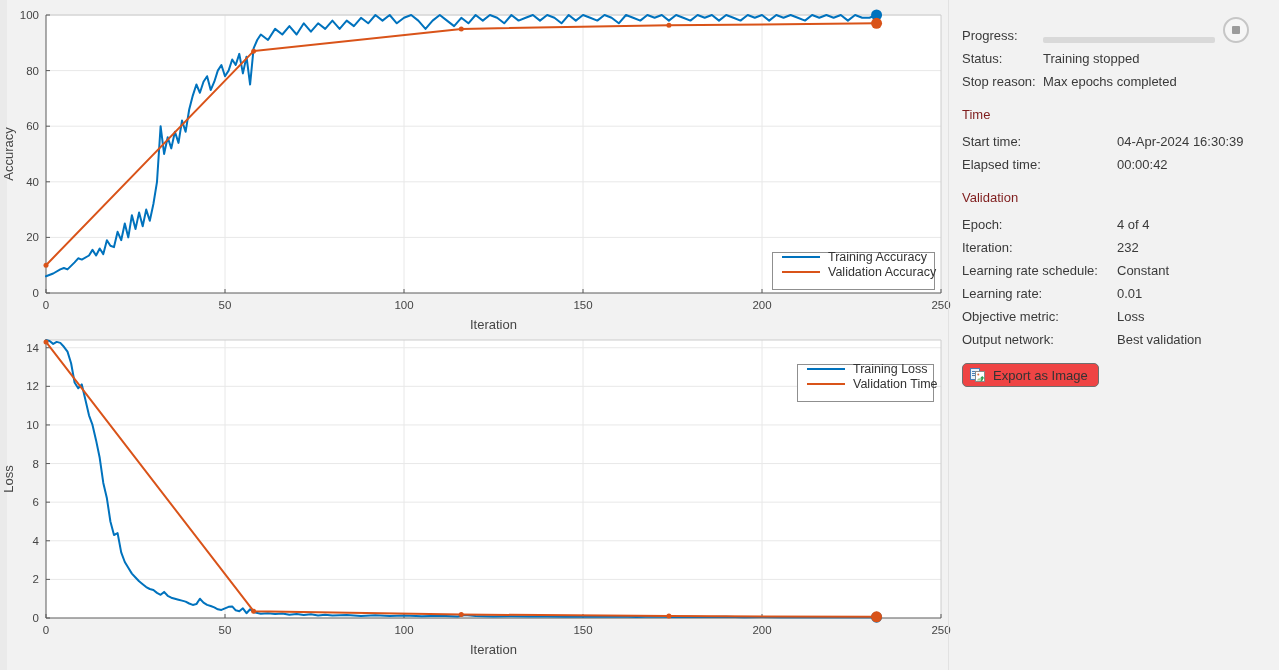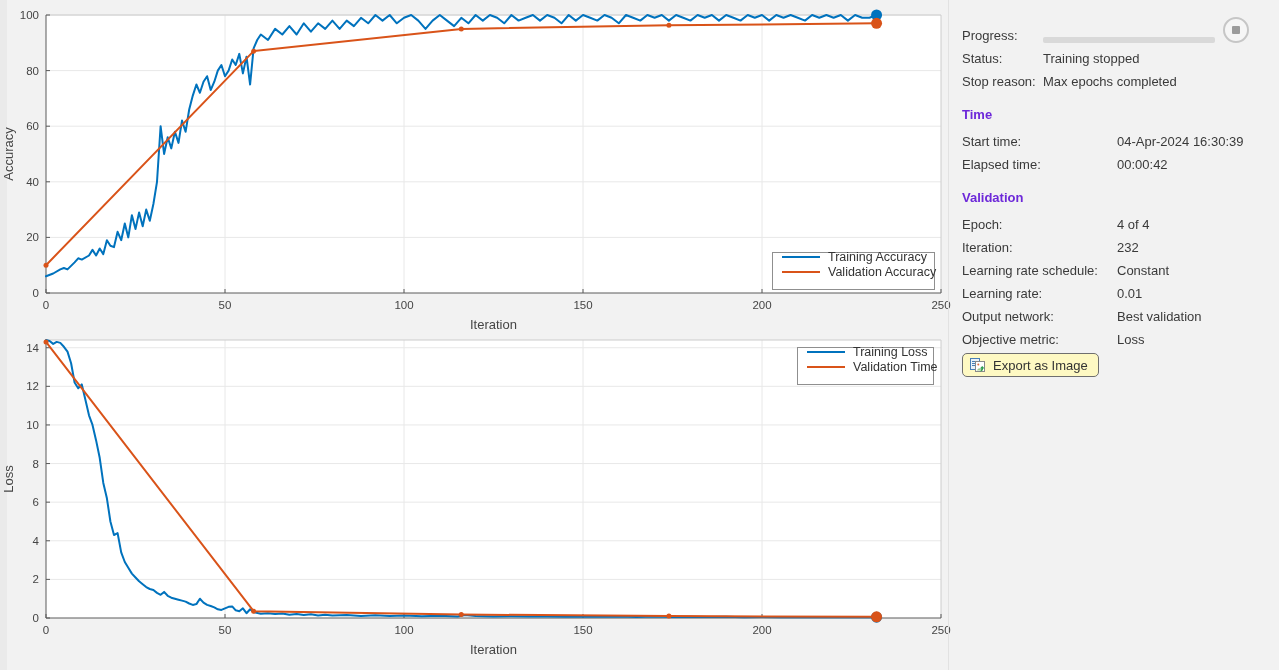--- a/index.html
+++ b/index.html
@@ -11,44 +11,44 @@
   .left-gutter{position:absolute;left:0;top:0;width:7px;height:670px;background:#eaeaea}
   .charts{position:absolute;left:0;top:0;width:960px;height:670px}
   .charts svg{position:absolute;left:0;display:block}
   #accSvg{top:0}
   #lossSvg{top:335px}
   .legend{
     position:absolute;background:#fff;border:1px solid #8f8f8f;box-sizing:border-box;
     display:flex;flex-direction:column;justify-content:center;padding:2px 6px 15px 9px;gap:1px;
   }
   #accLegend{left:772px;top:252px;width:163px;height:38px}
-  #lossLegend{left:797px;top:347px;width:137px;height:38px}
+  #lossLegend{left:797px;top:364px;width:137px;height:38px}
   .lg-row{display:flex;align-items:center;height:16px}
   .lg-line{width:38px;height:2.5px;margin-right:8px;flex:none}
   .lg-label{font-size:12.5px;color:#333;white-space:nowrap}
   .vline{position:absolute;left:948px;top:0;width:1px;height:670px;background:#e2e2e2}
   .panel{position:absolute;left:962px;top:18px;width:306px}
   .p-progress{display:flex;align-items:flex-end;height:25px}
   .p-progress .p-label{width:81px;flex:none}
   .bar-track{width:172px;height:6px;border-radius:2px;background:#d9d9d9;overflow:hidden;flex:none}
   .bar-fill{height:100%}
   .stop-btn{
     width:26px;height:26px;border-radius:50%;border:2px solid #c6c6c6;background:#f6f6f6;
     margin-left:8px;display:flex;align-items:center;justify-content:center;cursor:pointer;
     box-sizing:border-box;padding:0;flex:none;
   }
   .stop-sq{width:8px;height:8px;background:#9c9c9c;border-radius:1px}
   .p-row{display:flex;align-items:flex-end;height:23px}
   .p-label{width:81px;flex:none}
   .p-label.wide{width:155px}
   .p-value{white-space:nowrap}
-  .p-header{font-weight:bold;color:#6d28d9;margin-top:14px;height:23px;display:flex;align-items:center}
+  .p-header{font-weight:normal;color:#7f1d1d;margin-top:14px;height:23px;display:flex;align-items:center}
   .export-btn{
-    margin-top:6px;display:inline-flex;align-items:center;gap:7px;height:24px;
-    padding:0 10px 0 6px;border:1px solid #6f6f6f;border-radius:5px;background:#fef9c3;
+    margin-top:16px;display:inline-flex;align-items:center;gap:7px;height:24px;
+    padding:0 10px 0 6px;border:1px solid #6f6f6f;border-radius:5px;background:#ef4444;
     font-family:"Liberation Sans",sans-serif;font-size:13px;color:#333;cursor:pointer;
   }
 </style>
 </head>
 <body>
 
 <div class="left-gutter"></div>
 
 <div class="charts">
   <svg id="accSvg" width="960" height="335" viewBox="0 0 960 335">
@@ -222,26 +222,26 @@
       </div>
       <div class="p-row">
         <span class="p-label wide">Learning rate schedule:</span>
         <span class="p-value">Constant</span>
       </div>
       <div class="p-row">
         <span class="p-label wide">Learning rate:</span>
         <span class="p-value">0.01</span>
       </div>
       <div class="p-row">
+        <span class="p-label wide">Objective metric:</span>
+        <span class="p-value">Loss</span>
+      </div>
+      <div class="p-row">
         <span class="p-label wide">Output network:</span>
         <span class="p-value">Best validation</span>
-      </div>
-      <div class="p-row">
-        <span class="p-label wide">Objective metric:</span>
-        <span class="p-value">Loss</span>
       </div>
     </div>
   <button class="export-btn">
     <svg width="17" height="16" viewBox="0 0 17 16" aria-hidden="true">
       <rect x="1.5" y="1.5" width="9" height="11" fill="#eaf2f8" stroke="#4a7fb5"></rect>
       <path d="M3 4.5h6M3 6.5h6M3 8.5h4" stroke="#4a7fb5" stroke-width="1" fill="none"></path>
       <rect x="6.5" y="4.5" width="9" height="10" fill="#ffffff" stroke="#8a8a8a"></rect>
       <circle cx="9.3" cy="7.6" r="1" fill="#e06c3c"></circle>
       <path d="M7.5 13.5l2.6-2.6 1.7 1.7 2.2-2.2v3.1z" fill="#9fc98f"></path>
       <path d="M10.6 14.6c2.6-.2 3.4-1.6 3.4-3.1h1.6l-2.4-2.6-2.3 2.6h1.5c0 1.3-.6 2.6-1.8 3.1z" fill="#2e9e4f"></path>

